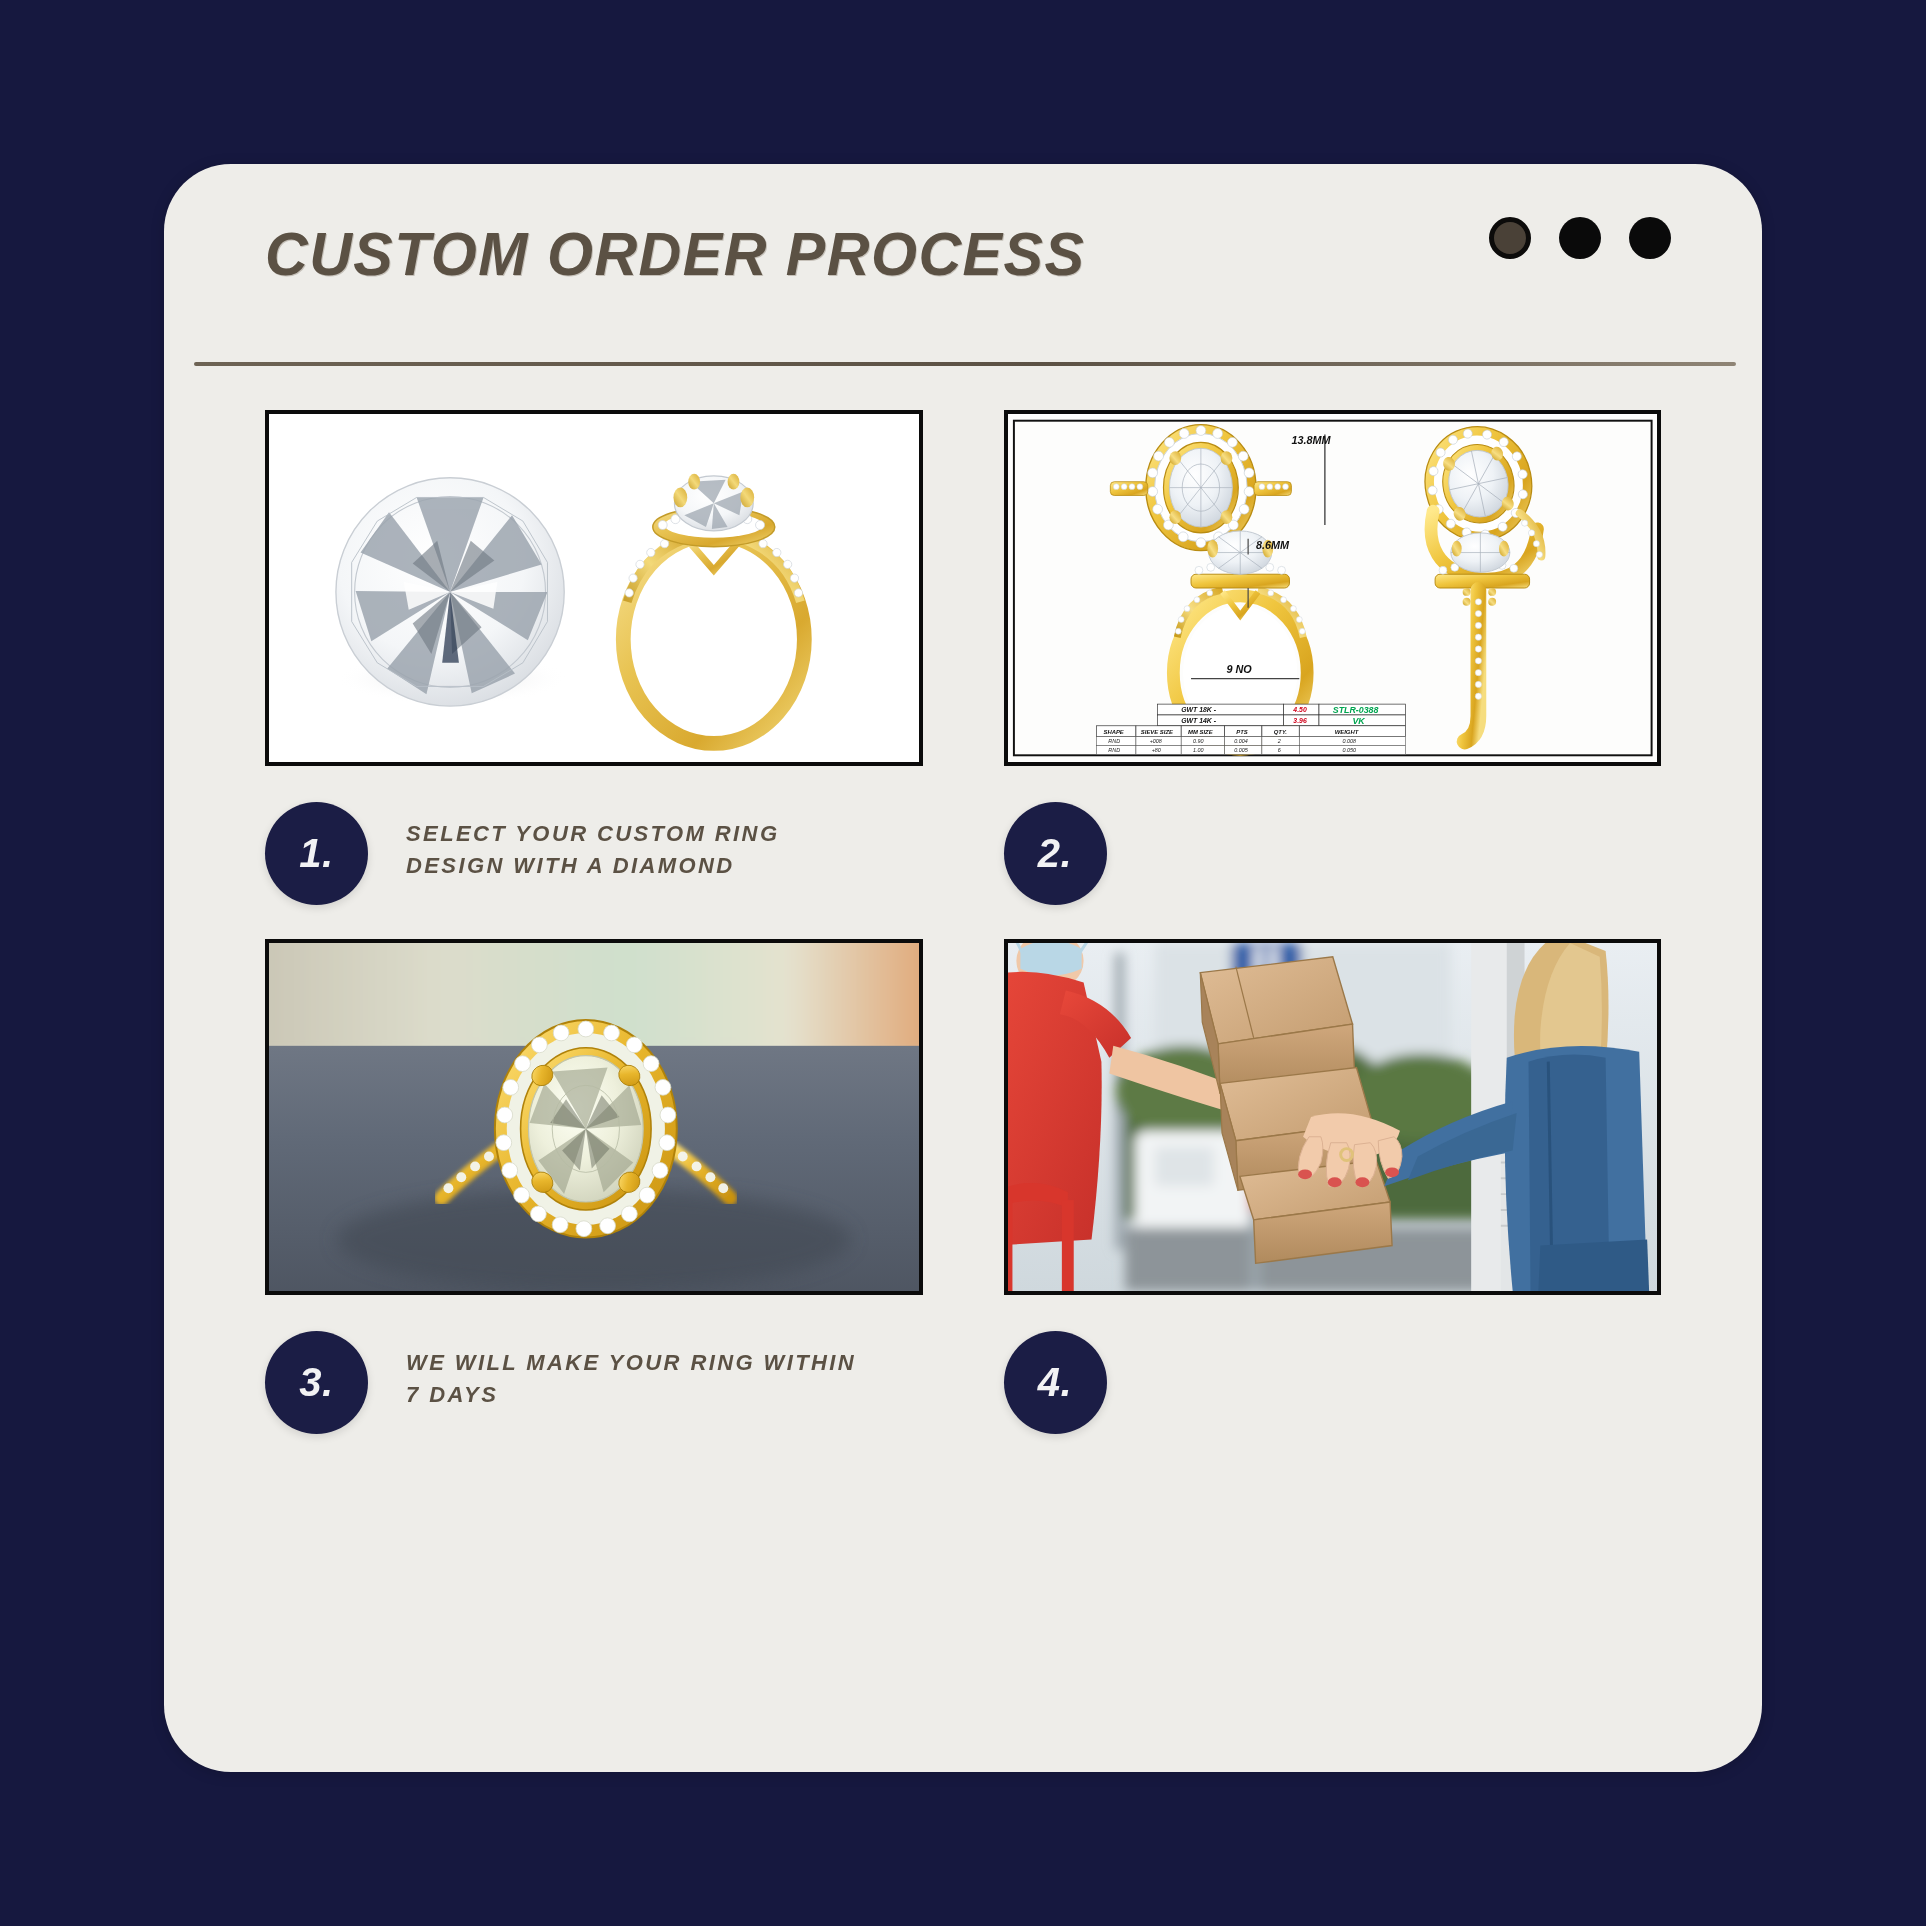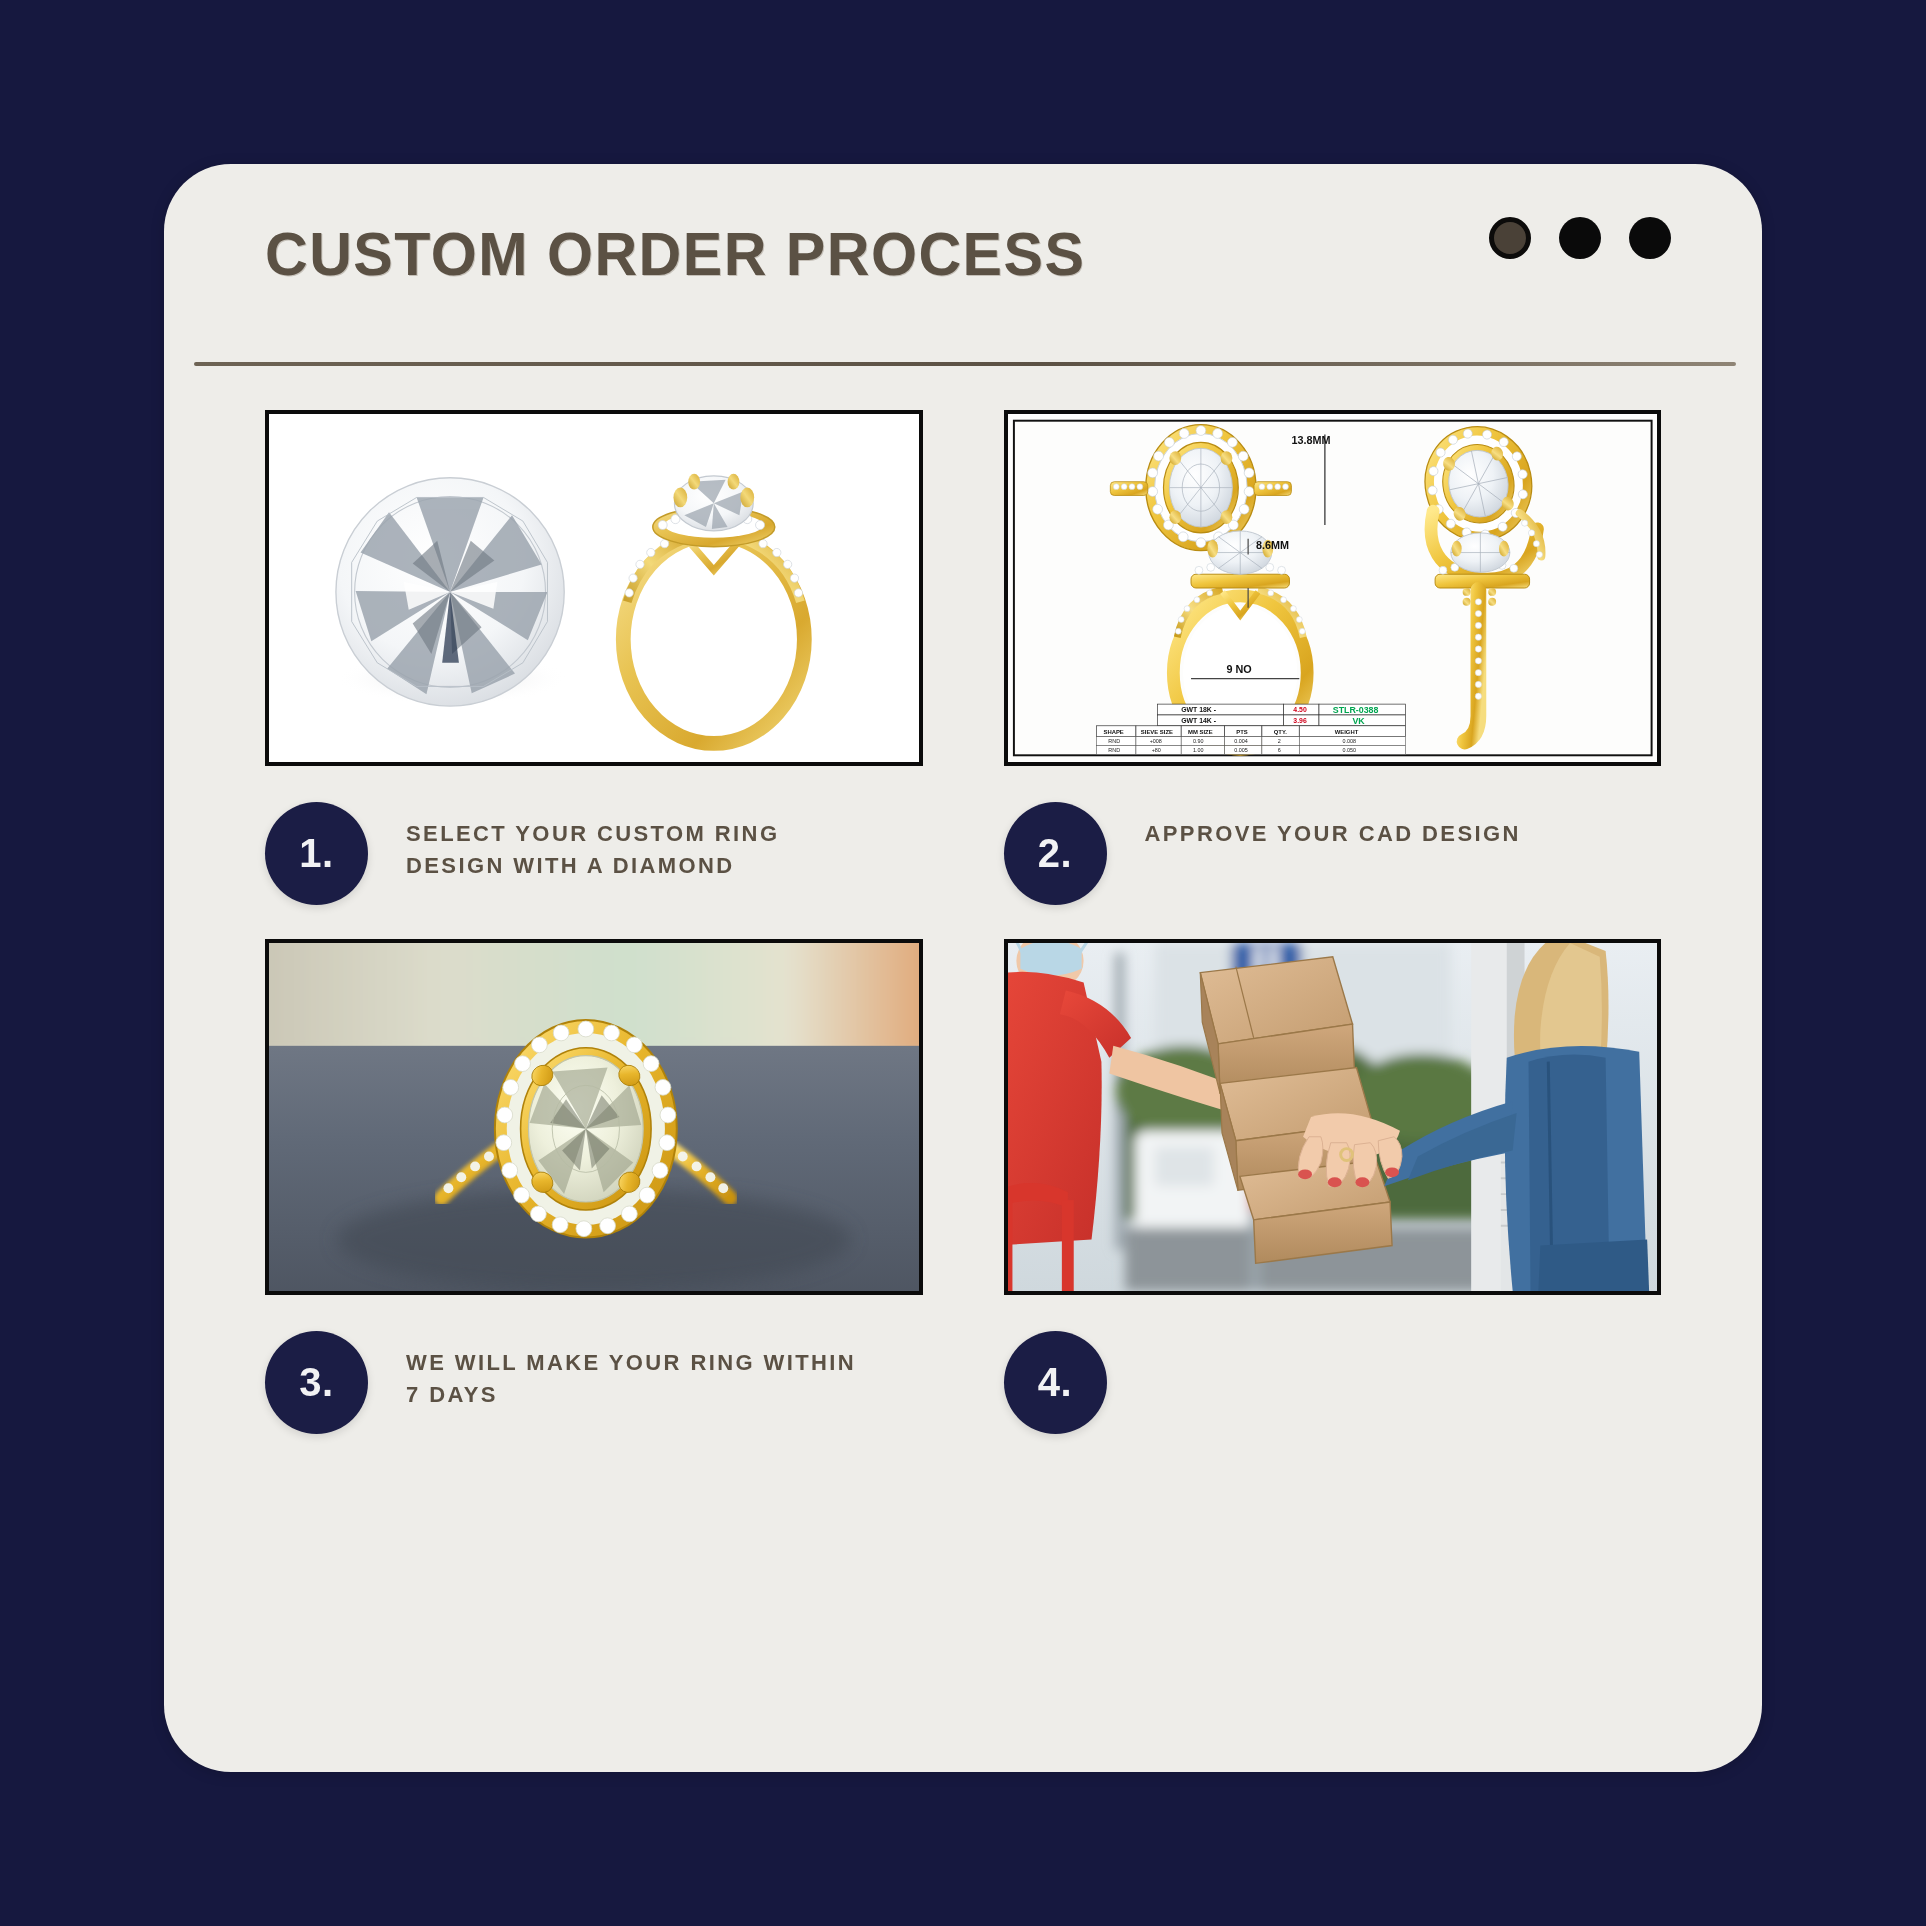--- a/index.html
+++ b/index.html
@@ -7,20 +7,21 @@
     padding: 0;
     background: #16183f;
   }
   .stage {
     position: relative;
     width: 1927px;
     height: 1927px;
     background: #16183f;
     overflow: hidden;
     font-family: "Liberation Sans", sans-serif;
+    font-style: italic;
   }
 
   
   .card {
     position: absolute;
     left: 164px;
     top: 164px;
     width: 1598px;
     height: 1608px;
     background: #eeede9;
@@ -565,21 +566,20 @@
                   <text x="230" y="342.5">0.005</text>
                 <text x="274" y="342.5">6</text>
                   <text x="340" y="342.5">0.050</text>
               </g>
             </g>
           </svg>
         </div>
 
         <div class="caption">
           <div class="badge">2.</div>
-          <div class="step-label">APPROVE YOUR CAD DESIGN</div>
         </div>
       </div>
 
       <div class="step">
         <div class="thumb">
           <svg class="photo-ring" viewBox="0 0 660 352" preserveAspectRatio="xMidYMid slice">
             <defs>
               <linearGradient id="bgTop" x1="0" y1="0" x2="1" y2="0">
                 <stop offset="0%" stop-color="#c9c5b4"></stop>
                 <stop offset="28%" stop-color="#dcdccb"></stop>

